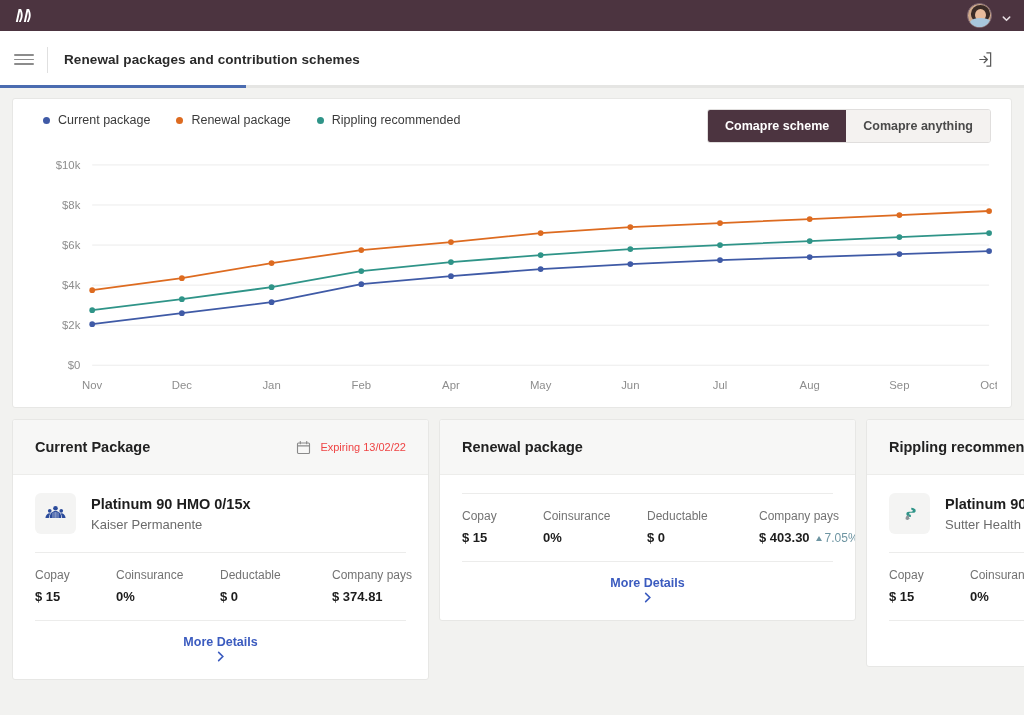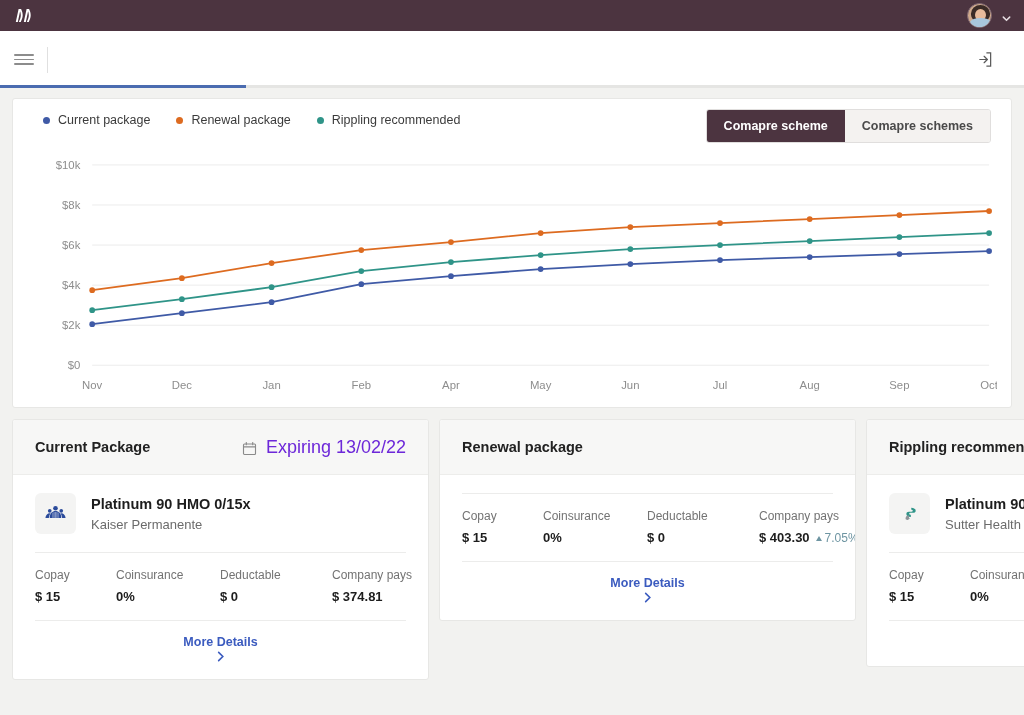--- a/index.html
+++ b/index.html
@@ -90,21 +90,21 @@
     flex: 0 0 417px; background: #fff; border: 1px solid #e7e7e5; border-radius: 3px;
     overflow: hidden;
   }
   .pkg-card.clipped { flex: 0 0 417px; }
   .pkg-head {
     height: 55px; background: #f7f7f6; border-bottom: 1px solid #ededeb;
     display: flex; align-items: center; justify-content: space-between;
     padding: 0 22px;
   }
   .pkg-title { font-size: 14.5px; font-weight: bold; color: #222; }
-  .expiring { display: flex; align-items: center; gap: 9px; font-size: 18px; color: #6d28d9; }
+  .expiring { display: flex; align-items: center; gap: 9px; font-size: 11px; color: #ef4444; }
   .cal-icon { width: 15px; height: 15px; color: #8a8a8a; }
   .select-btn {
     background: #f0bc52; border: 0; border-radius: 3px; padding: 10px 17px;
     font-family: "Liberation Sans", sans-serif; font-size: 12.5px; font-weight: bold;
     color: #2e2410; cursor: pointer;
   }
   .pkg-body { padding: 18px 22px 0 22px; }
   .plan-row { display: flex; align-items: center; gap: 15px; padding-bottom: 18px; }
   .plan-logo {
     width: 41px; height: 41px; flex: 0 0 41px; border-radius: 6px; background: #f4f4f3;
@@ -157,20 +157,21 @@
   </div>
 </div>
 
 <div class="pagehead">
   <div class="hamburger">
     <span></span>
       <span></span>
       <span></span>
   </div>
   <div class="vdiv"></div>
+  <div class="pagetitle">Renewal packages and contribution schemes</div>
   <span class="exit-icon">
     <svg viewBox="0 0 18 18" fill="none" stroke="currentColor" stroke-width="1.3">
       <path d="M11 2 H15.5 V16 H11"></path>
       <path d="M4 9 H12" stroke-linecap="round"></path>
       <path d="M8.6 5.6 L12 9 L8.6 12.4" stroke-linecap="round" stroke-linejoin="round"></path>
     </svg>
   </span>
   <div class="progress-track">
     <div class="progress-fill" id="progress-fill" style="width: 24%; background: rgb(75, 108, 176);"></div>
   </div>
@@ -186,21 +187,21 @@
         <span class="legend-dot" style="background:#dd6b20"></span>
         <span class="legend-label">Renewal package</span>
       </div>
       <div class="legend-item">
         <span class="legend-dot" style="background:#2f9488"></span>
         <span class="legend-label">Rippling recommended</span>
       </div>
     </div>
   <div class="toggle-group" id="toggles">
       <button class="toggle-btn active">Comapre scheme</button>
-      <button class="toggle-btn">Comapre schemes</button>
+      <button class="toggle-btn">Comapre anything</button>
     </div>
   <div class="plot">
     <svg id="chart-svg" viewBox="0 0 982 244" preserveAspectRatio="none">
         <line x1="66" y1="8" x2="974" y2="8" stroke="#ececec" stroke-width="1"></line>
         <text x="54" y="12" text-anchor="end" font-size="11.5" fill="#8d8d8d" font-family="Liberation Sans, sans-serif">$10k</text>
         <line x1="66" y1="48.39999999999999" x2="974" y2="48.39999999999999" stroke="#ececec" stroke-width="1"></line>
         <text x="54" y="52.39999999999999" text-anchor="end" font-size="11.5" fill="#8d8d8d" font-family="Liberation Sans, sans-serif">$8k</text>
         <line x1="66" y1="88.80000000000001" x2="974" y2="88.80000000000001" stroke="#ececec" stroke-width="1"></line>
         <text x="54" y="92.80000000000001" text-anchor="end" font-size="11.5" fill="#8d8d8d" font-family="Liberation Sans, sans-serif">$6k</text>
         <line x1="66" y1="129.2" x2="974" y2="129.2" stroke="#ececec" stroke-width="1"></line>

